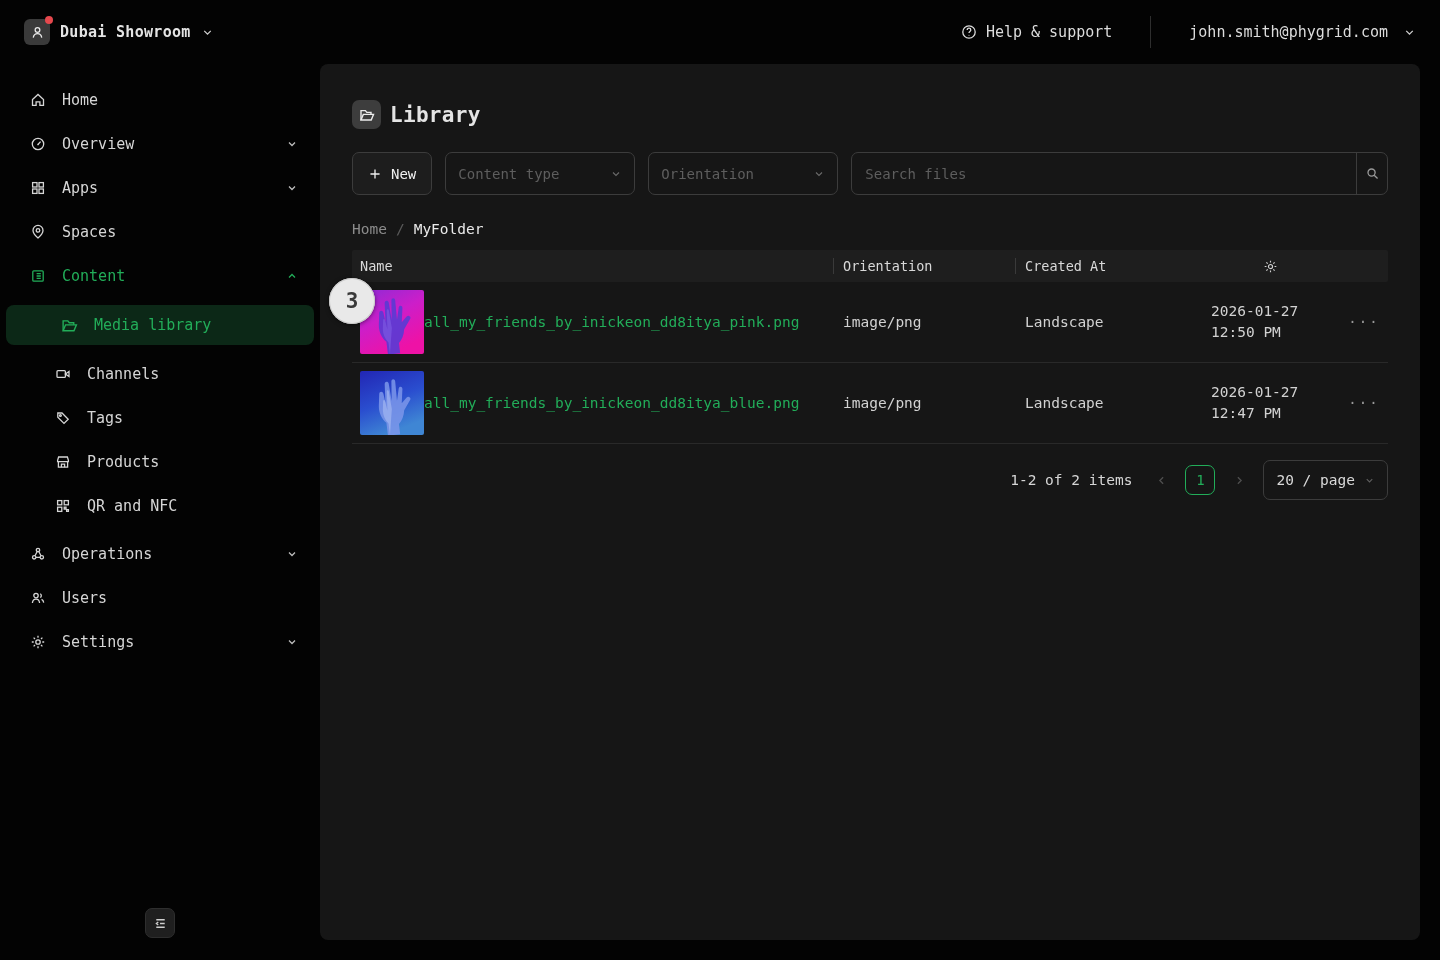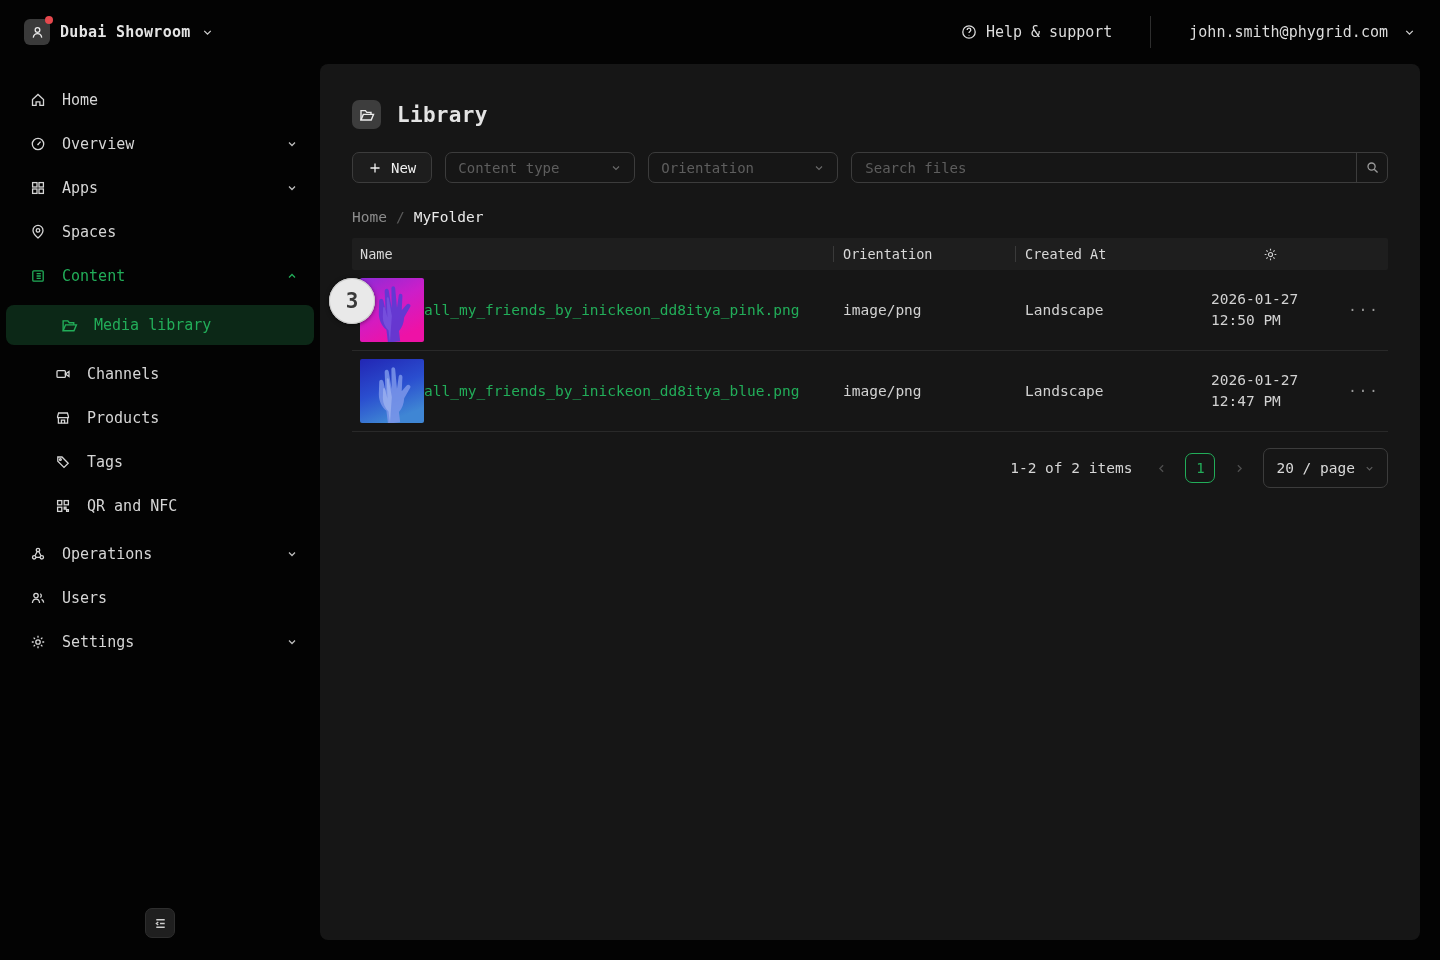--- a/index.html
+++ b/index.html
@@ -30,25 +30,25 @@
   .nav-item .chev{margin-left:auto;color:#bdbdbd;}
   .nav-item.green{color:var(--accent);}
   .nav-item.green .chev{color:var(--accent);}
   .subnav{margin:2px 0 4px;}
   .subnav .nav-item{padding-left:55px;font-size:15px;}
   .subnav .nav-item.active{background:var(--accent_bg);border-radius:8px;margin:7px 6px;height:40px;color:var(--accent);}
   .collapse-btn{position:absolute;left:145px;bottom:22px;width:30px;height:30px;border-radius:7px;background:#1f1f1f;border:1px solid #2e2e2e;display:flex;align-items:center;justify-content:center;color:#cfcfcf;cursor:pointer;}
 
   
   .panel{flex:1;margin-right:20px;height:876px;background:var(--panel_bg);border-radius:8px;padding:36px 32px 0;position:relative;}
-  .panel-header{display:flex;align-items:center;gap:16px;text-align:center;}
+  .panel-header{display:flex;align-items:center;gap:9px;text-align:center;}
   .title-chip{width:29px;height:29px;border-radius:7px;background:#3d3d3d;display:flex;align-items:center;justify-content:center;color:#ececec;}
   .page-title{font-size:21px;font-weight:bold;letter-spacing:.3px;}
 
-  .toolbar{display:flex;gap:13px;margin-top:23px;height:31px;}
+  .toolbar{display:flex;gap:13px;margin-top:23px;height:43px;}
   .btn-new{display:flex;align-items:center;gap:9px;padding:0 15px;border:1px solid var(--border);border-radius:7px;background:#1d1d1d;color:#f0f0f0;font-size:14px;cursor:pointer;font-family:inherit;}
   .select{display:flex;align-items:center;justify-content:space-between;width:190px;padding:0 12px;border:1px solid var(--border);border-radius:7px;color:var(--placeholder);font-size:14px;cursor:pointer;}
   .select .chev{color:#6a6a6a;}
   .searchbox{flex:1;display:flex;border:1px solid var(--border);border-radius:7px;overflow:hidden;}
   .searchbox input{flex:1;background:transparent;border:none;outline:none;color:var(--text);font-size:14px;padding:0 13px;font-family:inherit;}
   .searchbox input::placeholder{color:var(--placeholder);}
   .search-btn{width:31px;display:flex;align-items:center;justify-content:center;border-left:1px solid var(--border);background:transparent;color:#9a9a9a;cursor:pointer;border-top:none;border-right:none;border-bottom:none;}
 
   .breadcrumb{margin-top:26px;font-size:14.5px;display:flex;gap:9px;align-items:center;}
   .crumb-link{color:var(--text_muted);cursor:pointer;}
@@ -176,32 +176,32 @@
       </div>
       <div class="nav-item">
         <svg width="16" height="16" viewBox="0 0 16 16" fill="none" stroke="currentColor" stroke-width="1.3">
             <rect x="2" y="4.6" width="8.4" height="6.8" rx="1"></rect>
             <path d="M10.4 8l3.6-2.5v5z"></path>
           </svg>
         <span>Channels</span>
       </div>
       <div class="nav-item">
         <svg width="16" height="16" viewBox="0 0 16 16" fill="none" stroke="currentColor" stroke-width="1.3">
+            <path d="M2.8 7.2V3h4.2l6.2 6.2-4.2 4.2z"></path>
+            <circle cx="5.4" cy="5.5" r=".9"></circle>
+          </svg>
+        <span>Tags</span>
+      </div>
+      <div class="nav-item">
+        <svg width="16" height="16" viewBox="0 0 16 16" fill="none" stroke="currentColor" stroke-width="1.3">
             <path d="M2.6 6.4L3.6 3h8.8l1 3.4v1.2H2.6z"></path>
             <path d="M3.4 7.8v5.4h9.2V7.8"></path>
             <path d="M6.4 13.2v-3h3.2v3"></path>
           </svg>
         <span>Products</span>
-      </div>
-      <div class="nav-item">
-        <svg width="16" height="16" viewBox="0 0 16 16" fill="none" stroke="currentColor" stroke-width="1.3">
-            <path d="M2.8 7.2V3h4.2l6.2 6.2-4.2 4.2z"></path>
-            <circle cx="5.4" cy="5.5" r=".9"></circle>
-          </svg>
-        <span>Tags</span>
       </div>
       <div class="nav-item">
         <svg width="16" height="16" viewBox="0 0 16 16" fill="none" stroke="currentColor" stroke-width="1.3">
             <rect x="2.6" y="2.6" width="4.2" height="4.2"></rect>
             <rect x="9.2" y="2.6" width="4.2" height="4.2"></rect>
             <rect x="2.6" y="9.2" width="4.2" height="4.2"></rect>
             <path d="M9.2 9.2h1.8v1.8H9.2zM11.6 11.6h1.8v1.8h-1.8z"></path>
           </svg>
         <span>QR and NFC</span>
       </div>

